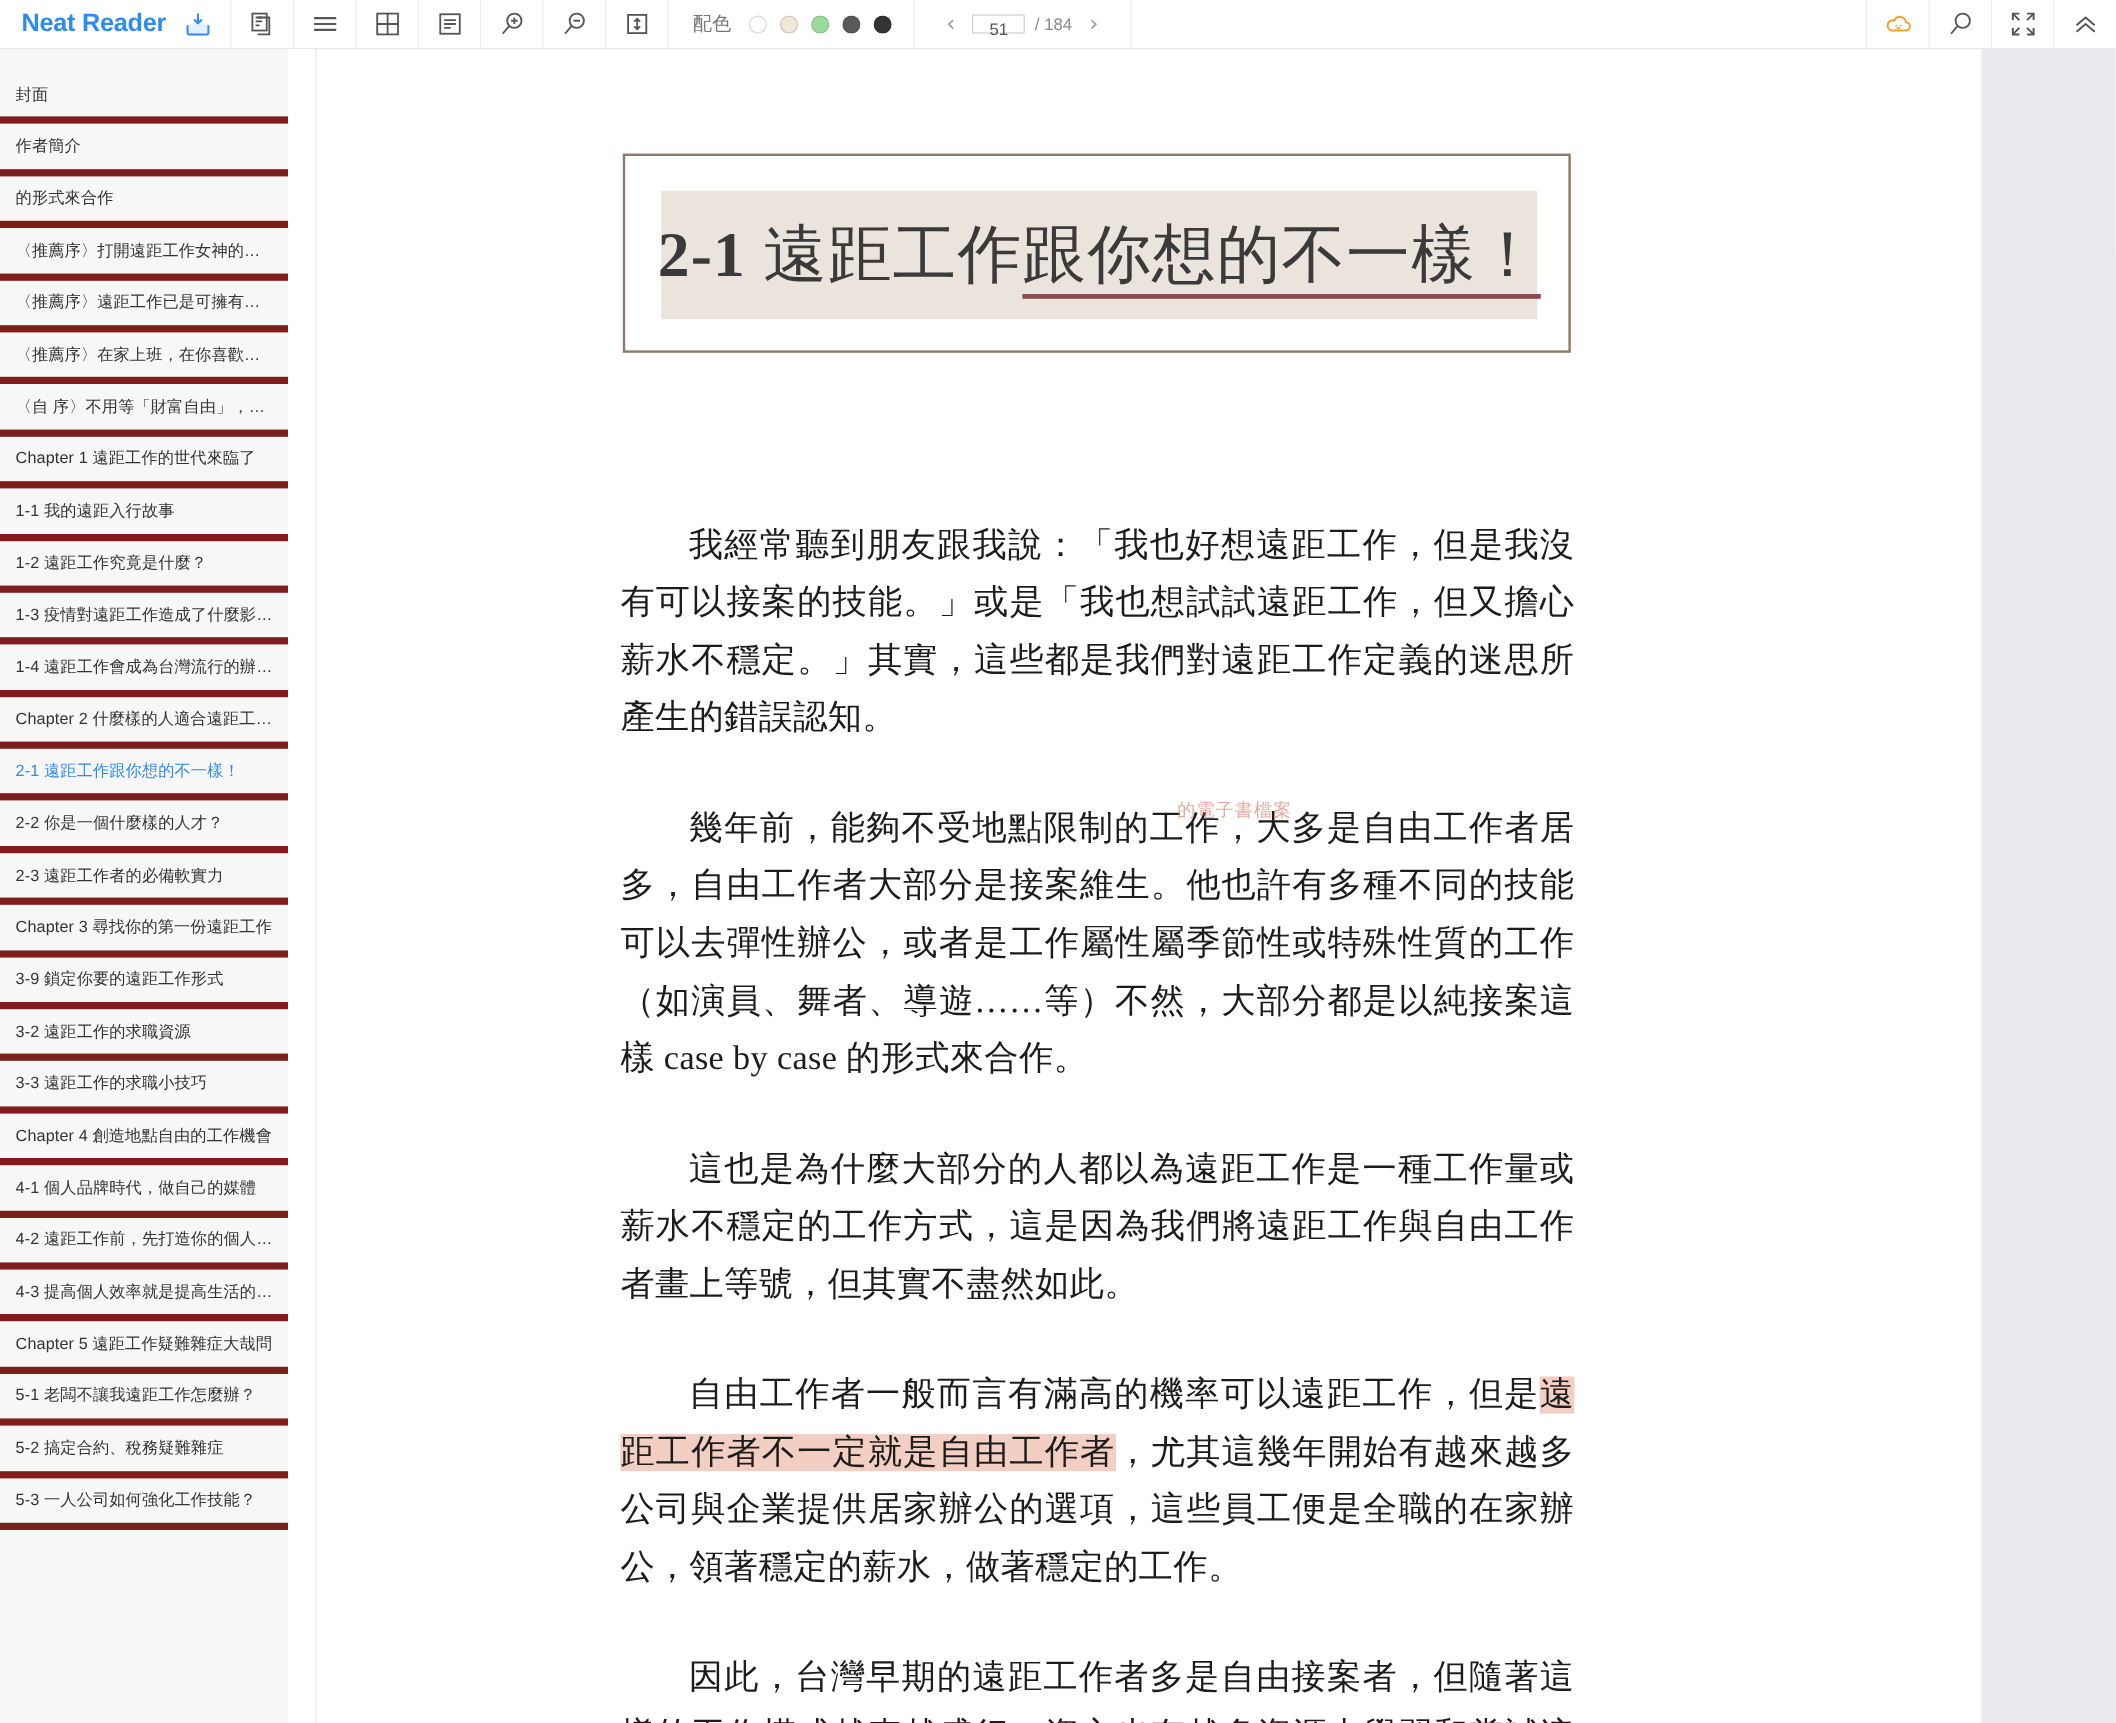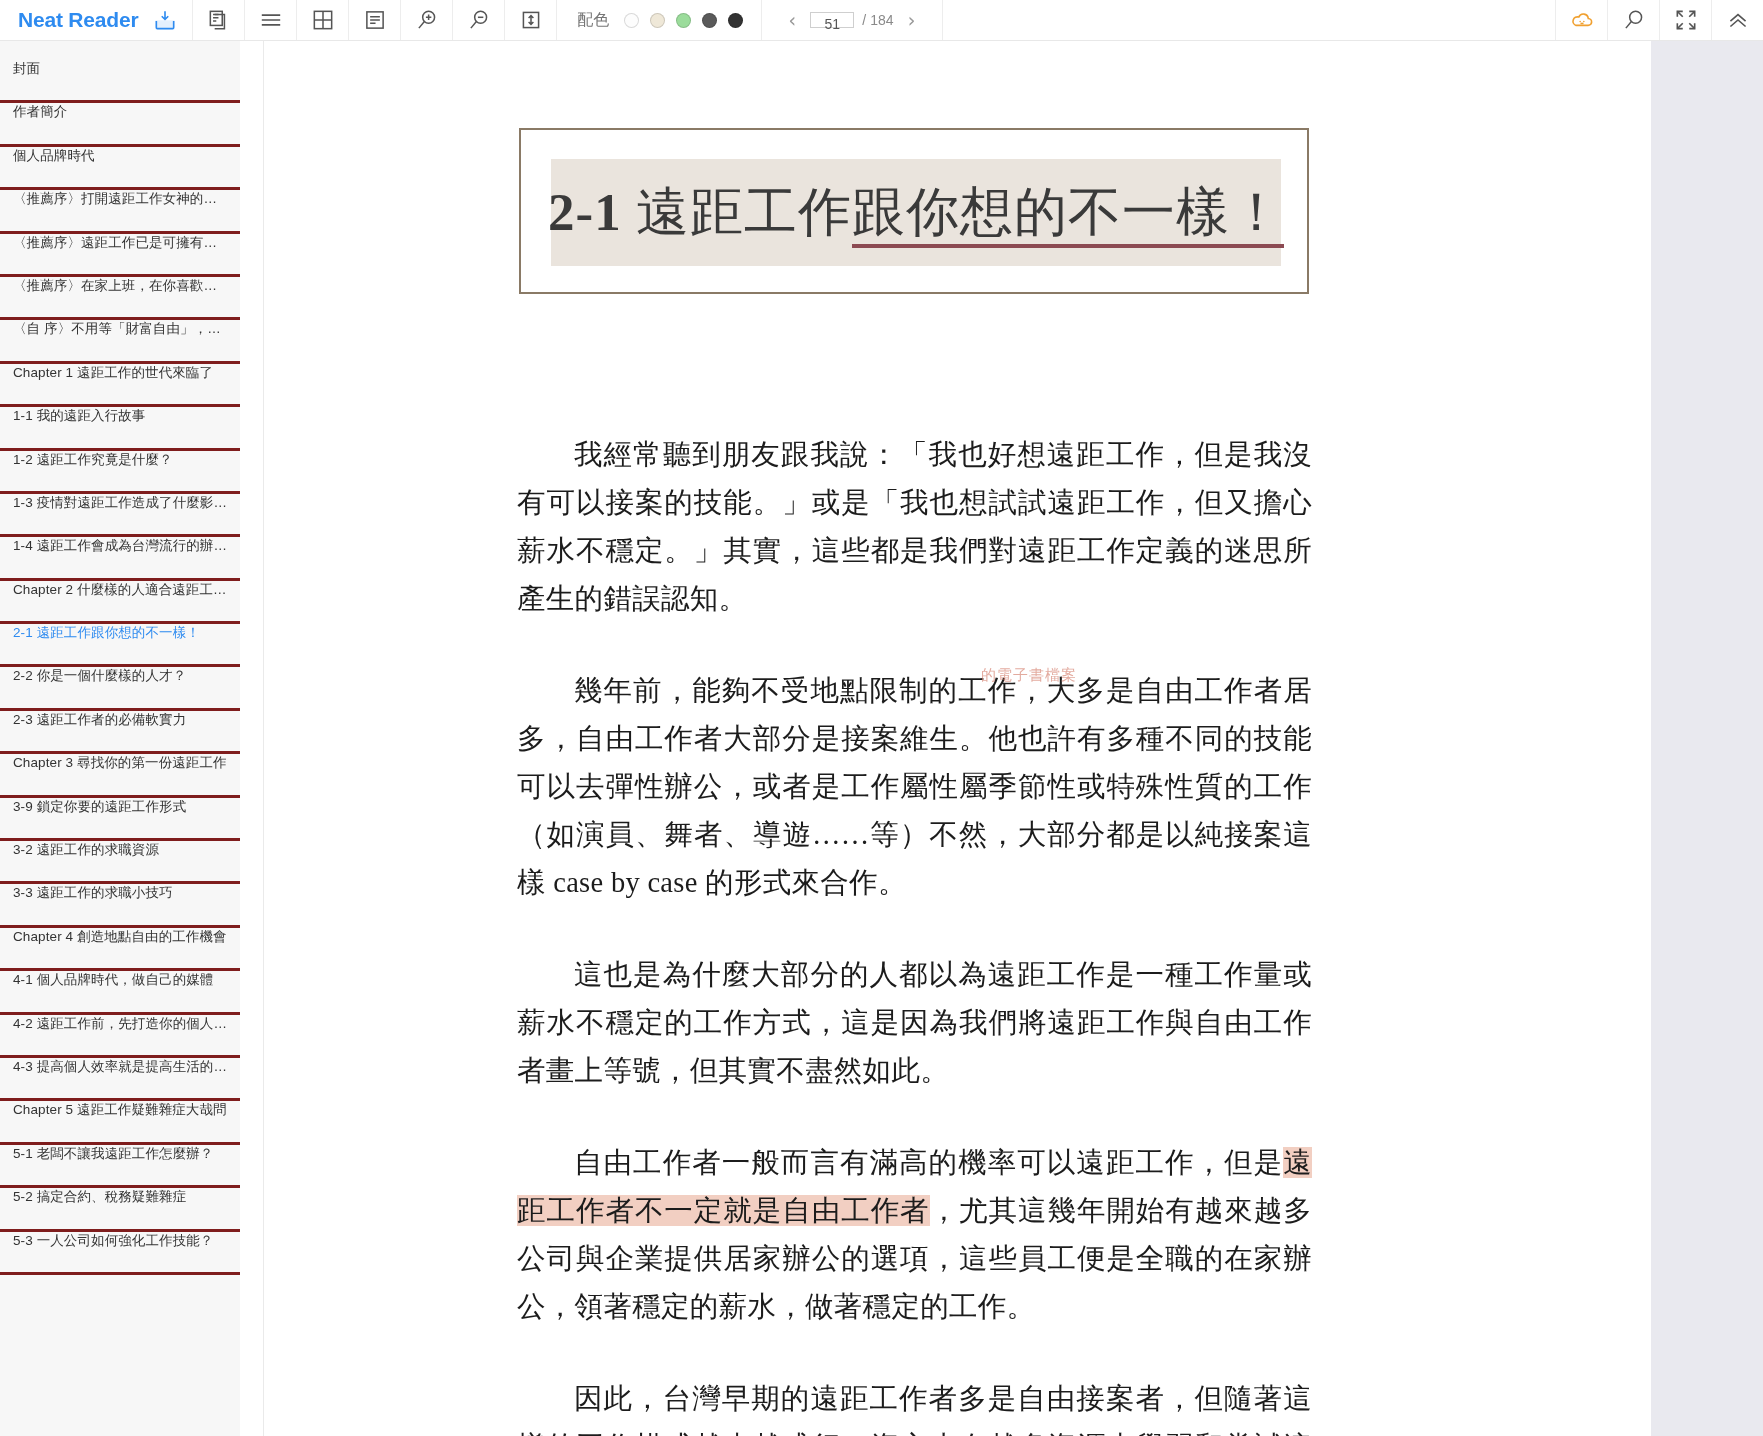--- a/index.html
+++ b/index.html
@@ -115,23 +115,23 @@
     width: 240px;
     height: 1395px;
     background: #f7f7f7;
     overflow: hidden;
   }
   #sidebar-inner { padding-top: 19px; }
 
   .toc-item {
     height: 43.4px;
     display: flex;
-    align-items: flex-start;
+    align-items: center;
     padding: 0 13px 0 13px;
-    border-bottom: 3px solid #7f1d1d;
+    border-bottom: 6px solid #7f1d1d;
     font-size: 13.5px;
     color: #333333;
     white-space: nowrap;
     overflow: hidden;
     text-overflow: ellipsis;
     cursor: pointer;
     letter-spacing: 0.1px;
   }
   .toc-item.active { color: #2e8bf0; }
   .toc-label {
@@ -378,21 +378,21 @@
 
 <div id="sidebar">
   <div id="sidebar-inner">
       <div class="toc-item">
         <span class="toc-label">封面</span>
       </div>
       <div class="toc-item">
         <span class="toc-label">作者簡介</span>
       </div>
       <div class="toc-item">
-        <span class="toc-label">個人品牌時代</span>
+        <span class="toc-label">的形式來合作</span>
       </div>
       <div class="toc-item">
         <span class="toc-label">〈推薦序〉打開遠距工作女神的高含金…</span>
       </div>
       <div class="toc-item">
         <span class="toc-label">〈推薦序〉遠距工作已是可擁有的更自…</span>
       </div>
       <div class="toc-item">
         <span class="toc-label">〈推薦序〉在家上班，在你喜歡的地方…</span>
       </div>

